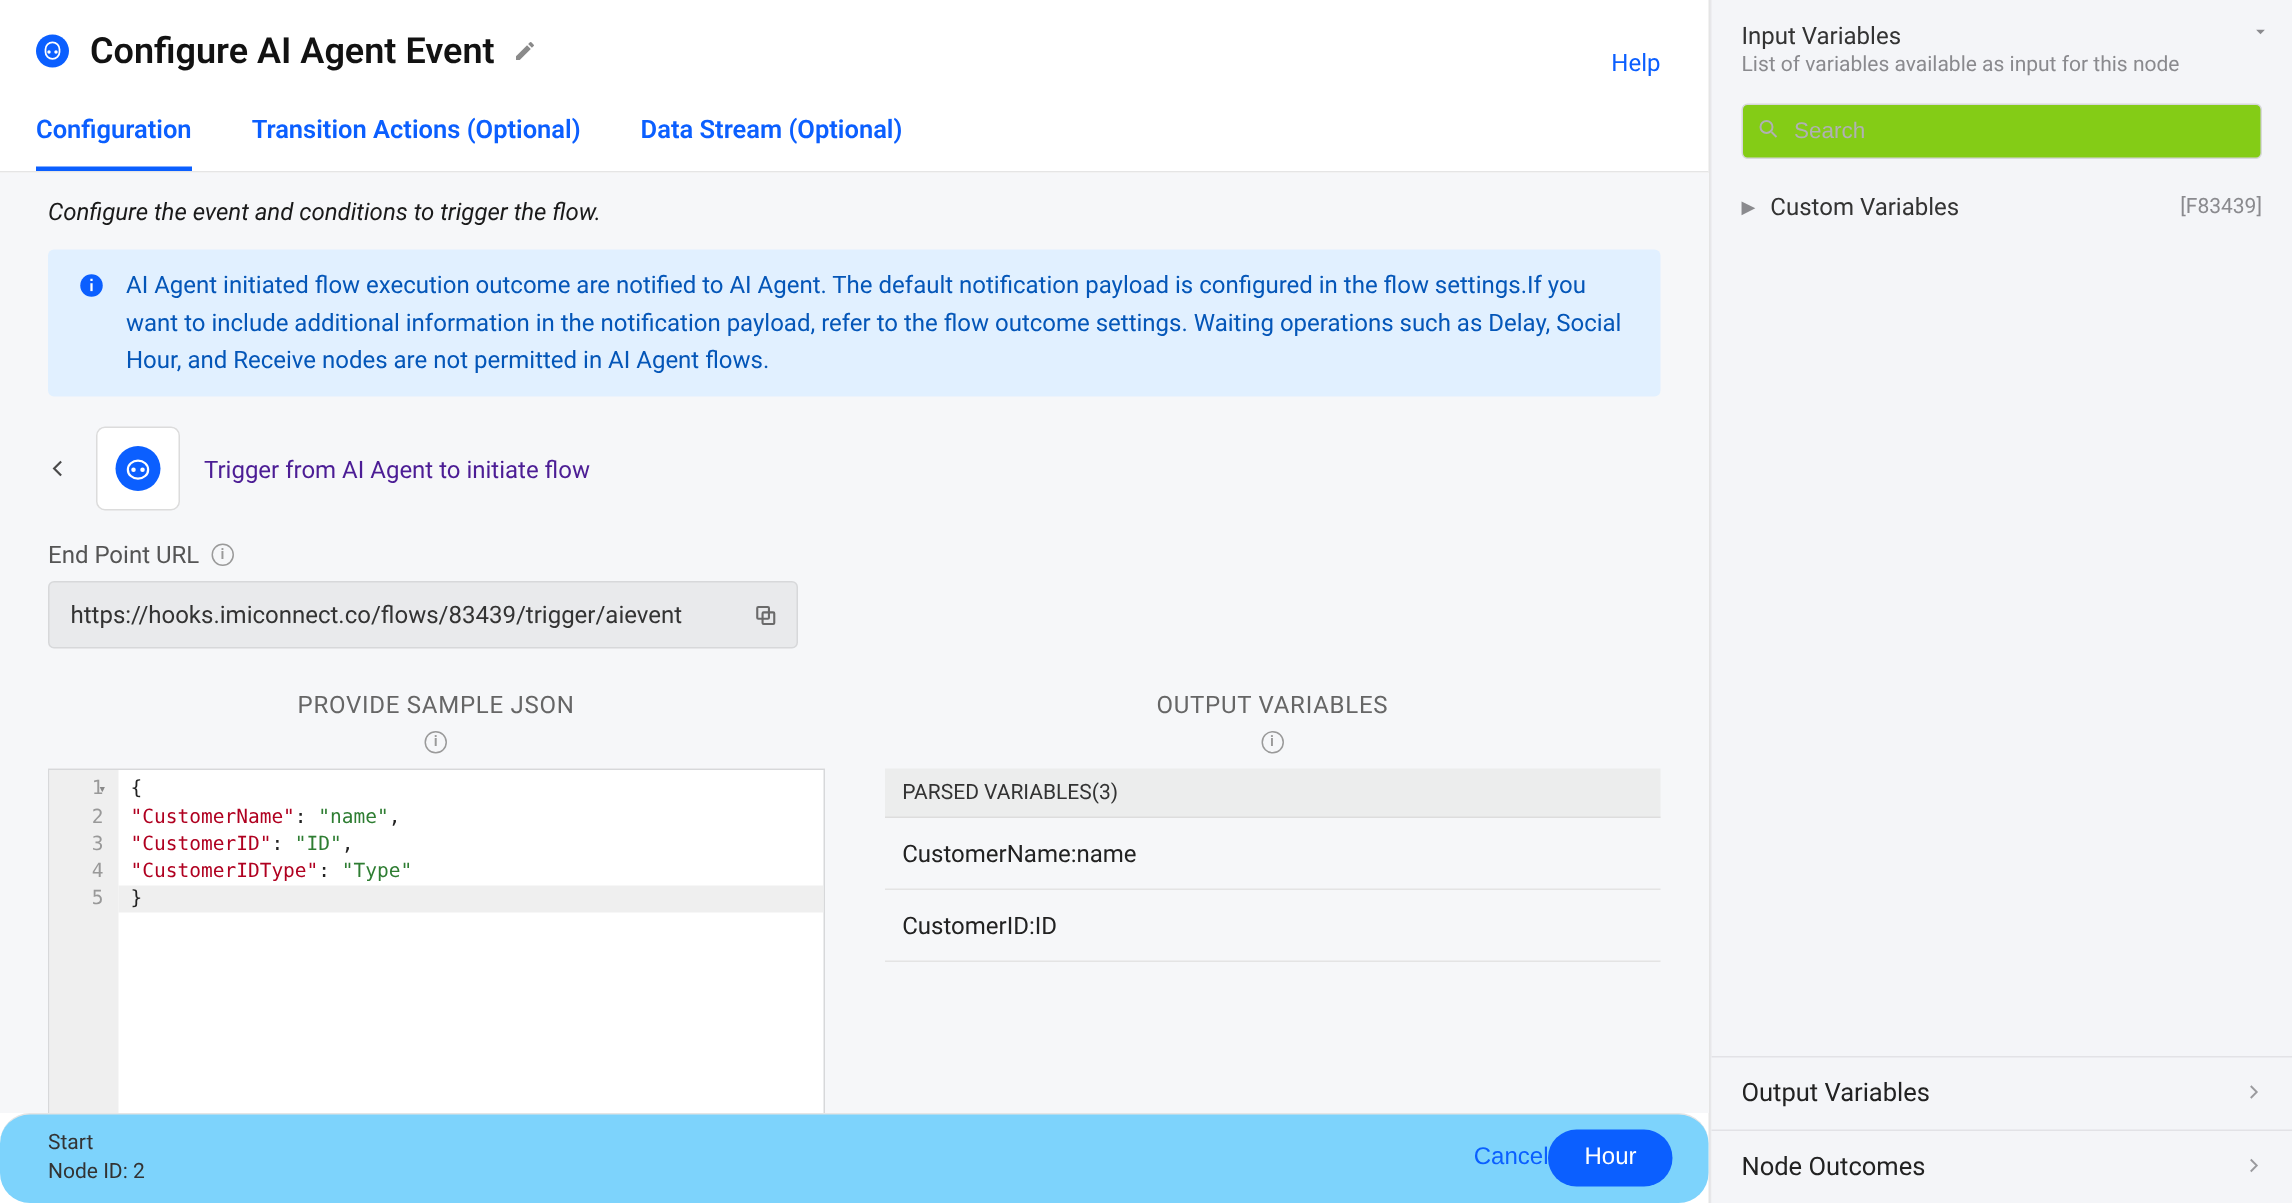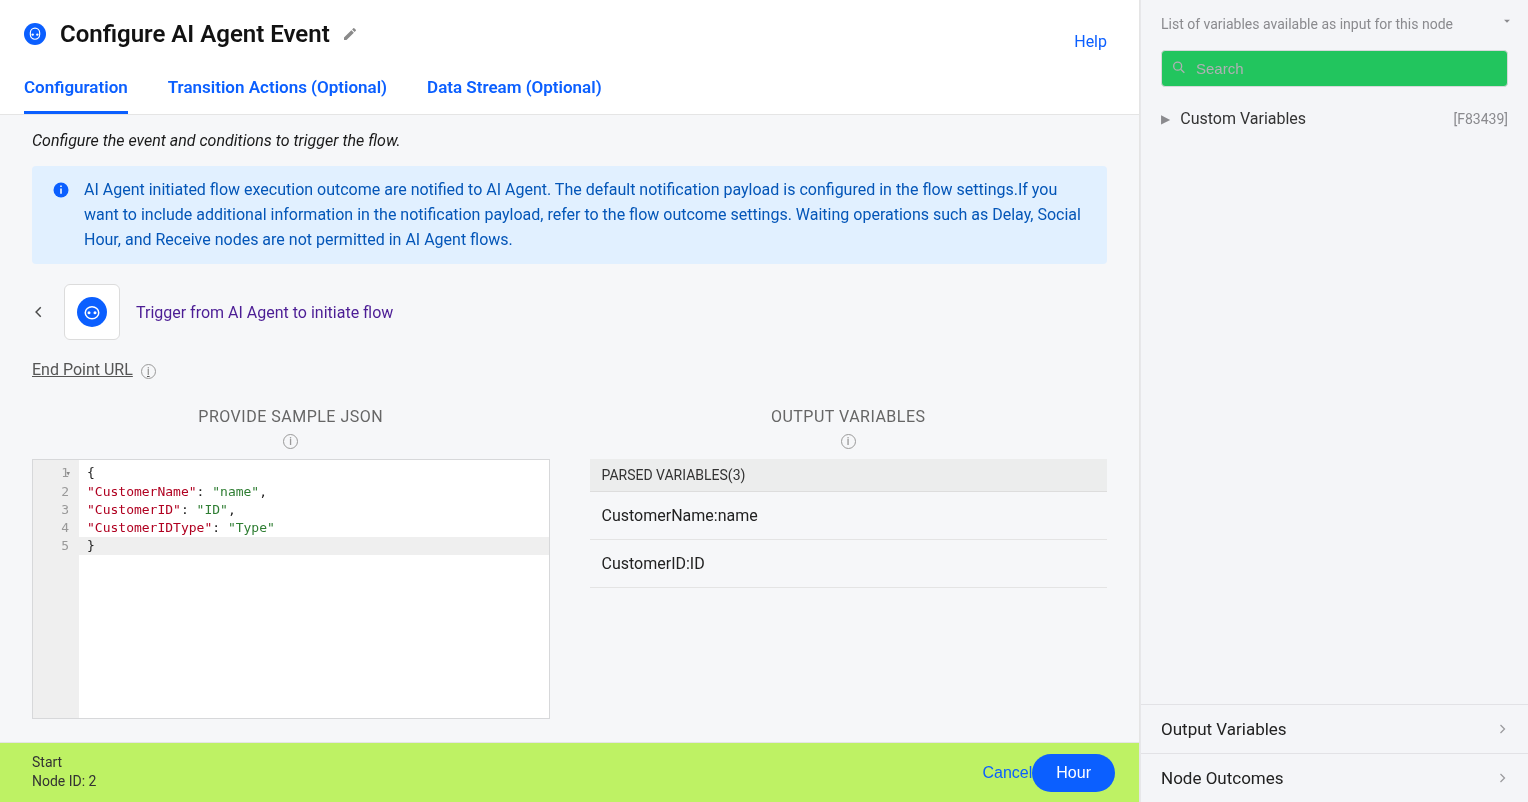--- a/index.html
+++ b/index.html
@@ -117,23 +117,22 @@
     background: #0b5fff;
     display:flex;align-items:center;justify-content:center;
   }
   .trigger-label { font-size: 16px; color: #4c1d95; }
   .field-block { padding: 0 32px; margin-bottom: 28px; }
   .field-label {
     font-size: 16px;
     color: #555;
     margin-bottom: 8px;
     display: flex;
-    align-items: flex-end;
+    align-items: center;
     gap: 8px;
-    text-decoration: underline;
   }
   .info-i {
     width: 15px; height: 15px; border: 1.5px solid #9a9a9a; border-radius: 50%;
     font-size: 10px; color: #9a9a9a; display:inline-flex;align-items:center;justify-content:center;
     font-style: normal; font-weight: 600;
   }
   .url-box {
     background: #e9eaec;
     border: 1px solid #d7d8da;
     border-radius: 4px;
@@ -197,23 +196,24 @@
   .parsed-list {}
   .parsed-item {
     font-size: 16px;
     color: #222;
     padding: 14px 12px;
     border-bottom: 1px solid #e4e4e4;
   }
   .footer-bar {
     border-top: 1px solid #e5e5e5;
     display: flex;
-    align-items: flex-end;
+    align-items: center;
     padding: 10px 24px 10px 32px;
-    background: #bef264;
+    background: #7dd3fc;
+    border-radius: 20px;
   }
   .footer-left { font-size: 14px; color: #333; line-height:1.4; }
   .footer-actions { margin-left: auto; display: flex; align-items: center; }
   .btn-cancel { color: #0b5fff; font-size: 16px; cursor: pointer; background:none;border:none; }
   .btn-save {
     background: #0b5fff; color: #fff; border: none; border-radius: 20px;
     padding: 10px 24px; font-size: 16px; cursor: pointer; font-weight: 500;
   }
   
   .side-col {
@@ -235,21 +235,21 @@
     margin: 8px 20px 10px 20px;
     position: relative;
   }
   .side-search input {
     width: 100%;
     padding: 9px 12px 9px 34px;
     border: 1px solid #d7d8da;
     border-radius: 4px;
     font-size: 15px;
     color: #333;
-    background: #22c55e;
+    background: #84cc16;
   }
   .side-search input::placeholder { color: #b0b0b4; }
   .side-search .search-icon {
     position: absolute; left: 10px; top: 50%; transform: translateY(-50%);
     color: #b0b0b4;
   }
   .side-item {
     display: flex; align-items: center;
     padding: 12px 20px;
     font-size: 16px;
@@ -331,20 +331,29 @@
             </svg>
         </span>
       </div>
       <div class="trigger-label">Trigger from AI Agent to initiate flow</div>
     </div>
 
     <div class="field-block">
       <div class="field-label">
         <span>End Point URL</span>
         <span class="info-i">i</span>
+      </div>
+      <div class="url-box">
+        <span>https://hooks.imiconnect.co/flows/83439/trigger/aievent</span>
+        <span class="copy-icon">
+          <svg width="17" height="17" viewBox="0 0 24 24" fill="none" stroke="currentColor" stroke-width="2">
+              <rect x="9" y="9" width="11" height="11" rx="1"></rect>
+              <rect x="4" y="4" width="11" height="11" rx="1"></rect>
+            </svg>
+        </span>
       </div>
     </div>
 
     <div class="two-col">
       <div class="col">
         <div class="section-title">
           <span>PROVIDE SAMPLE JSON</span>
           <span class="info-i">i</span>
         </div>
         <div class="code-editor">
@@ -386,20 +395,21 @@
     </div>
     <div class="footer-actions">
       <button class="btn-cancel">Cancel</button>
       <button class="btn-save">Hour</button>
     </div>
   </div>
 </div>
 
 <div class="side-col">
   <div class="side-header">
+    <div class="side-title">Input Variables</div>
     <div class="side-sub">List of variables available as input for this node</div>
     <span class="side-caret">
       <svg width="14" height="14" viewBox="0 0 24 24" fill="currentColor">
           <path d="M7 10l5 5 5-5z"></path>
         </svg>
     </span>
   </div>
   <div class="side-search">
     <span class="search-icon">
       <svg width="16" height="16" viewBox="0 0 24 24" fill="none" stroke="currentColor" stroke-width="2">

